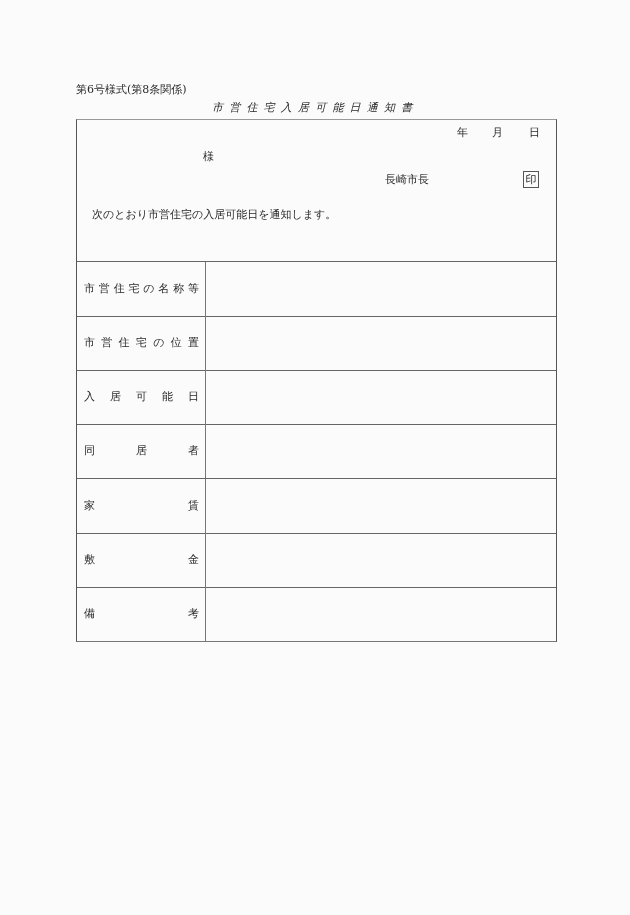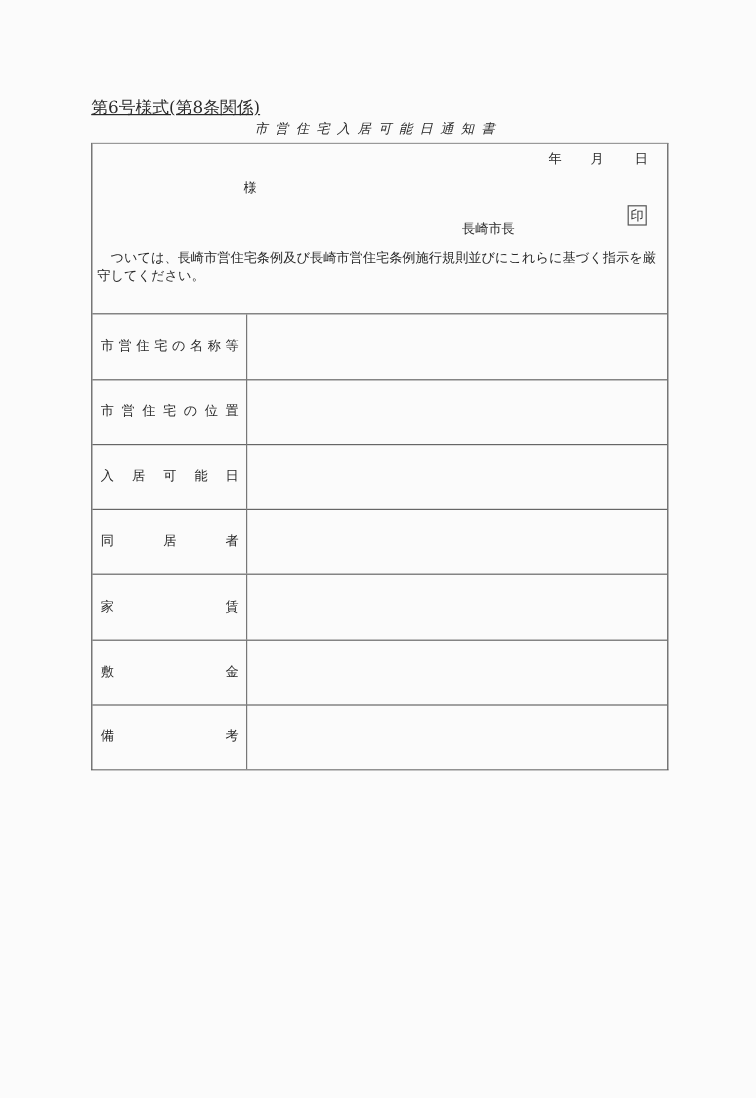--- a/index.html
+++ b/index.html
@@ -12,24 +12,23 @@
       height: 915px;
       position: relative;
       overflow: hidden;
       font-family: "DejaVu Serif", "Liberation Serif", serif;
       color: #2a2a2a;
     }
     .form-number {
       position: absolute;
       left: 76px;
       top: 83px;
-      font-size: 14px;
+      font-size: 11px;
       line-height: 14px;
       white-space: nowrap;
-      text-decoration: underline;
     }
     .doc-title {
       position: absolute;
       left: 212px;
       top: 101px;
       font-size: 11px;
       line-height: 14px;
       letter-spacing: 6.2px;
       white-space: nowrap;
       font-style: italic;
@@ -68,21 +67,20 @@
       top: 30px;
       font-size: 11px;
       line-height: 14px;
     }
     .issuer {
       position: absolute;
       left: 308px;
       top: 53px;
       font-size: 11px;
       line-height: 14px;
-      margin-top: 11px;
     }
     .seal {
       position: absolute;
       left: 446px;
       top: 51px;
       width: 14px;
       height: 15px;
       border: 1px solid #555;
       font-size: 11px;
       line-height: 15px;
@@ -155,21 +153,21 @@
 
 <div class="form-table">
   <div class="header-cell">
     <span class="date-part date-year">年</span>
     <span class="date-part date-month">月</span>
     <span class="date-part date-day">日</span>
     <span class="addressee-suffix">様</span>
     <span class="issuer">長崎市長</span>
     <span class="seal">印</span>
     <div class="body-text">
-      <p class="second">ついては、長崎市営住宅条例及び長崎市営住宅条例施行規則並びにこれらに基づく指示を厳守してください。</p>
+      <p>次のとおり市営住宅の入居可能日を通知します。</p>
     </div>
   </div>
 
   <div class="row" style="top:142px;">
     <div class="row-label">
       <div class="row-label-text">
           <span>市</span>
           <span>営</span>
           <span>住</span>
           <span>宅</span>

